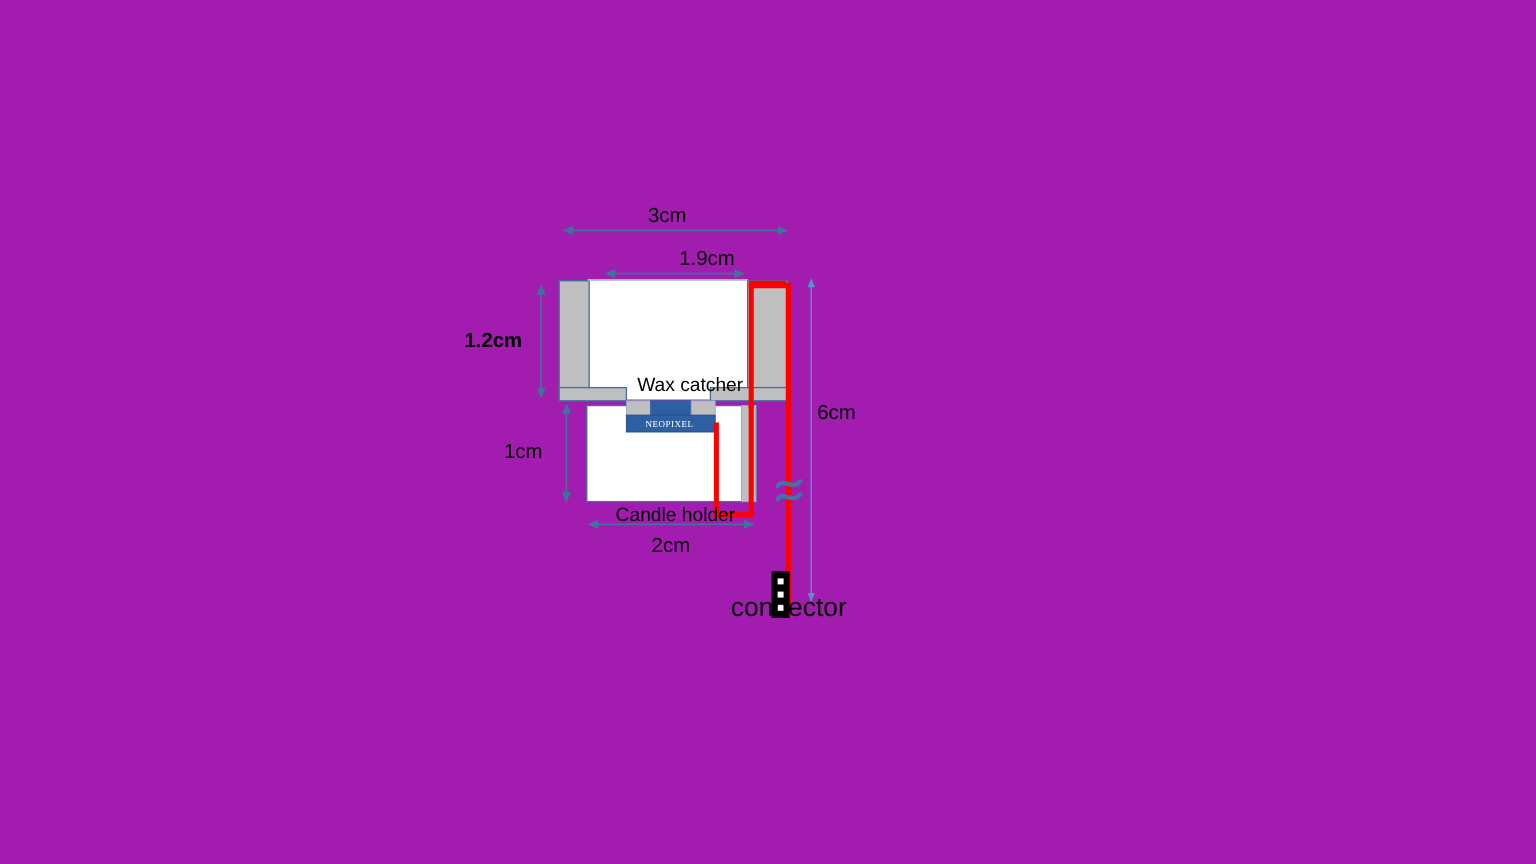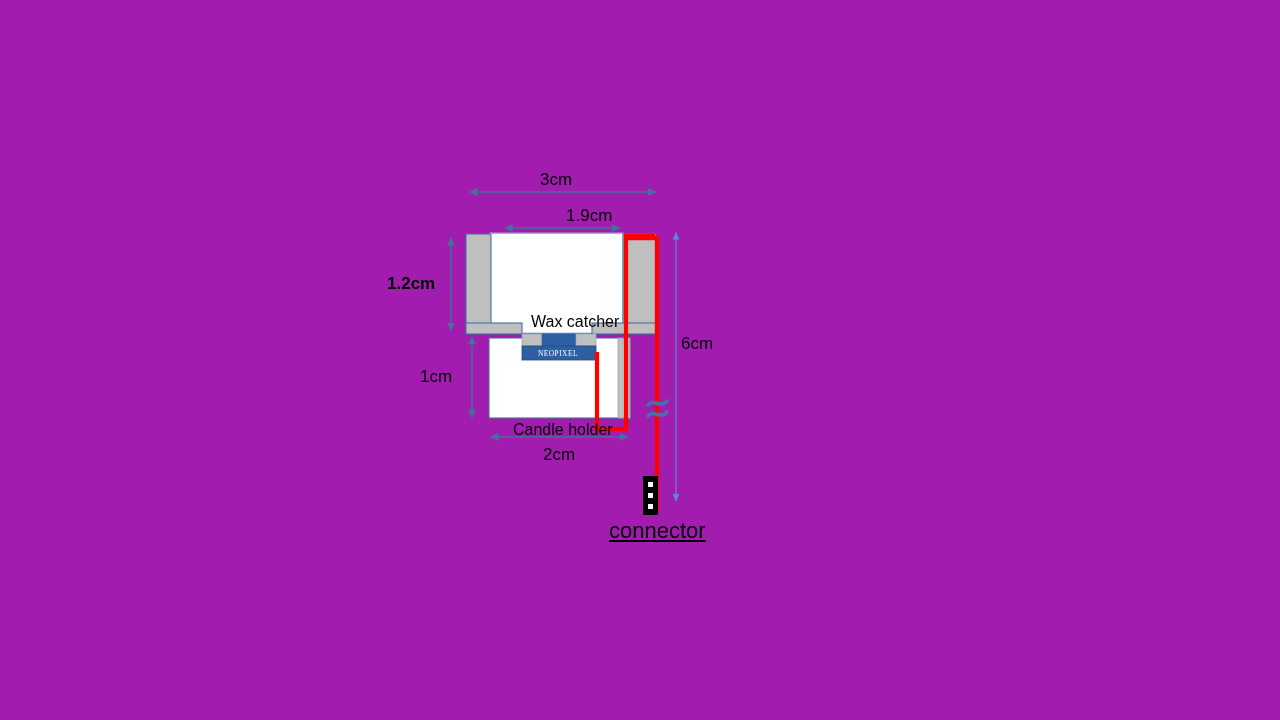--- a/index.html
+++ b/index.html
@@ -156,15 +156,15 @@
   <div class="dim-label" style="left:543px; top:445px;">2cm</div>
 
   <div class="dim-label" style="left:681px; top:334px;">6cm</div>
 
   <div class="part-label" style="left:531px; top:283px;">Wax catcher</div>
 
   <div class="part-label" style="left:513px; top:391px;">Candle holder</div>
 
   <div class="chip-label" style="left:538px; top:349px;font-family:Liberation Serif, serif;">NEOPIXEL</div>
 
-  <div class="connector-label" style="left:609px; top:518px;text-decoration:underline;">connector</div>
+  <div class="connector-label" style="left:609px; top:493px;">connector</div>
 
 </div>
 
 </body></html>

